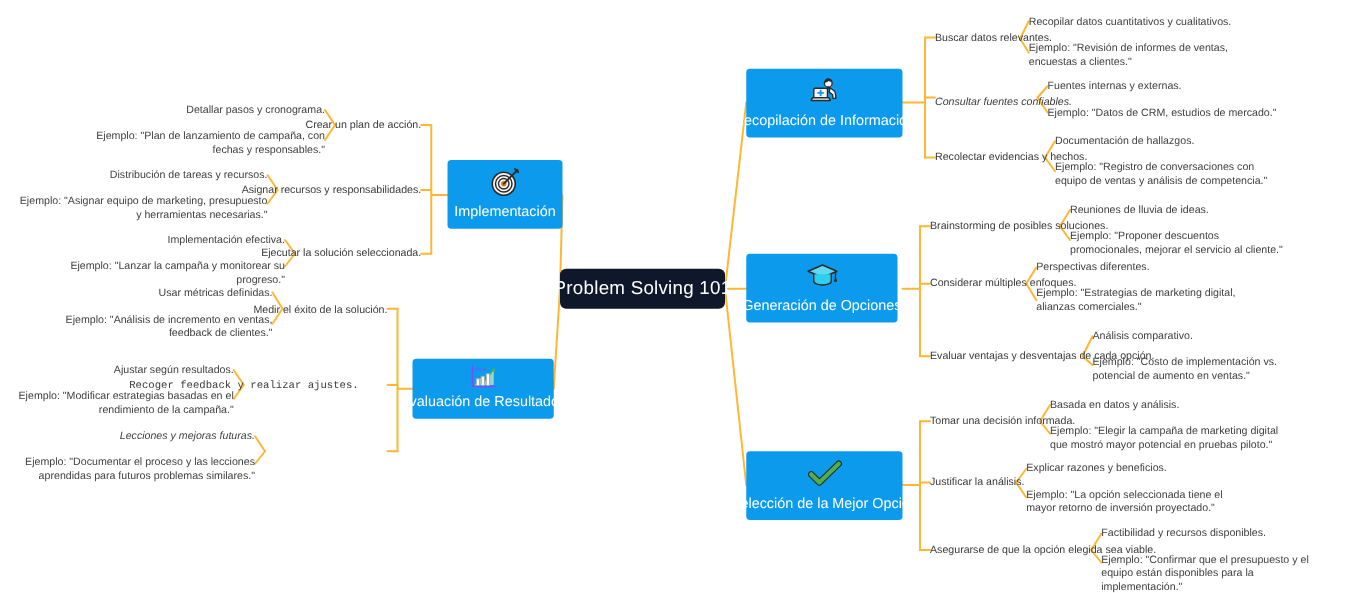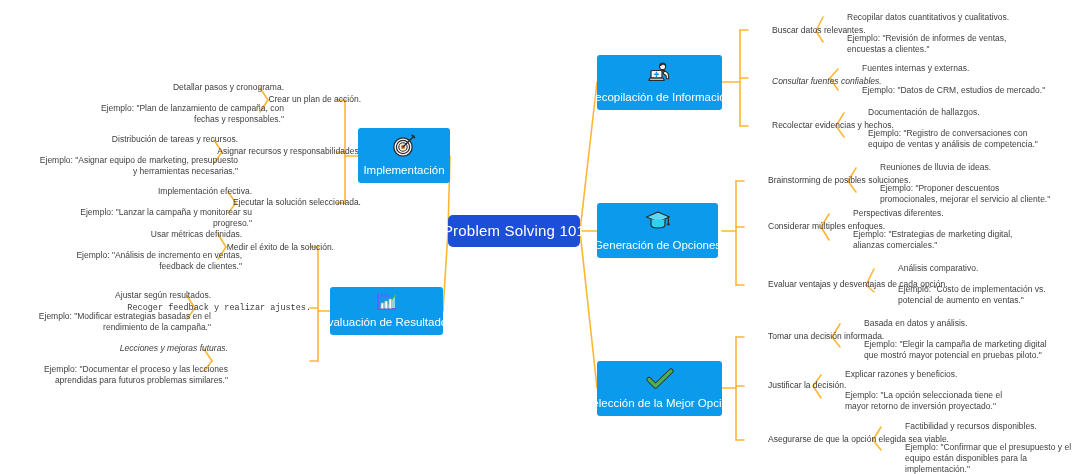--- a/index.html
+++ b/index.html
@@ -18,21 +18,21 @@
     position:absolute;
     box-sizing:border-box;
     display:flex;
     flex-direction:column;
     align-items:center;
     justify-content:flex-end;
     border-radius:3px;
     z-index:5;
   }
   .node.central{
-    background:#1d4ed8;
+    background:#0f172a;
     border-radius:5px;
     justify-content:center;
     color:#ffffff;
     font-size:15px;
     letter-spacing:.2px;
   }
   .node.branch{
     background:#0C9BEC;
     color:#ffffff;
     padding-bottom:6px;
@@ -52,21 +52,20 @@
     width:100%;
   }
   .node-icon svg{display:block;}
 
   .leaf{
     position:absolute;
     font-size:8.5px;
     line-height:1.32;
     color:#3f3f3f;
     z-index:4;
-    margin-left:24px;
   }
   .leaf.l1{color:#3a3a3a;}
   .leaf.l2{color:#3f3f3f;}
   .leaf.right{text-align:left;}
   .leaf.left{text-align:right;}
 </style>
 </head>
 <body>
 
 <div id="mindmap">
@@ -205,21 +204,21 @@
         <path d="M4 12.5l6.5 6.5L26 4" fill="none" stroke="#4CAF50" stroke-width="3.4" stroke-linecap="round" stroke-linejoin="round"></path>
       </svg>
     </span>
     <span class="node-label">Selección de la Mejor Opción</span>
   </div>
 
   <div class="leaf right l1" style="left:744px;top:331px;">Tomar una decisión informada.</div>
   <div class="leaf right l2" style="left:840px;top:318px;">Basada en datos y análisis.</div>
   <div class="leaf right l2" style="left:840px;top:339px;width:190px;">Ejemplo: "Elegir la campaña de marketing digital que mostró mayor potencial en pruebas piloto."</div>
 
-  <div class="leaf right l1" style="left:744px;top:380px;">Justificar la decisión.</div>
+  <div class="leaf right l1" style="left:744px;top:380px;">Justificar la análisis.</div>
   <div class="leaf right l2" style="left:821px;top:369px;">Explicar razones y beneficios.</div>
   <div class="leaf right l2" style="left:821px;top:390px;width:165px;">Ejemplo: "La opción seleccionada tiene el mayor retorno de inversión proyectado."</div>
 
   <div class="leaf right l1" style="left:744px;top:434px;">Asegurarse de que la opción elegida sea viable.</div>
   <div class="leaf right l2" style="left:881px;top:421px;">Factibilidad y recursos disponibles.</div>
   <div class="leaf right l2" style="left:881px;top:442px;width:175px;">Ejemplo: "Confirmar que el presupuesto y el equipo están disponibles para la implementación."</div>
 
   <div class="node branch" style="left:358px;top:128px;width:92px;height:55px;">
     <span class="node-icon">
       <svg width="26" height="26" viewBox="0 0 26 26">

